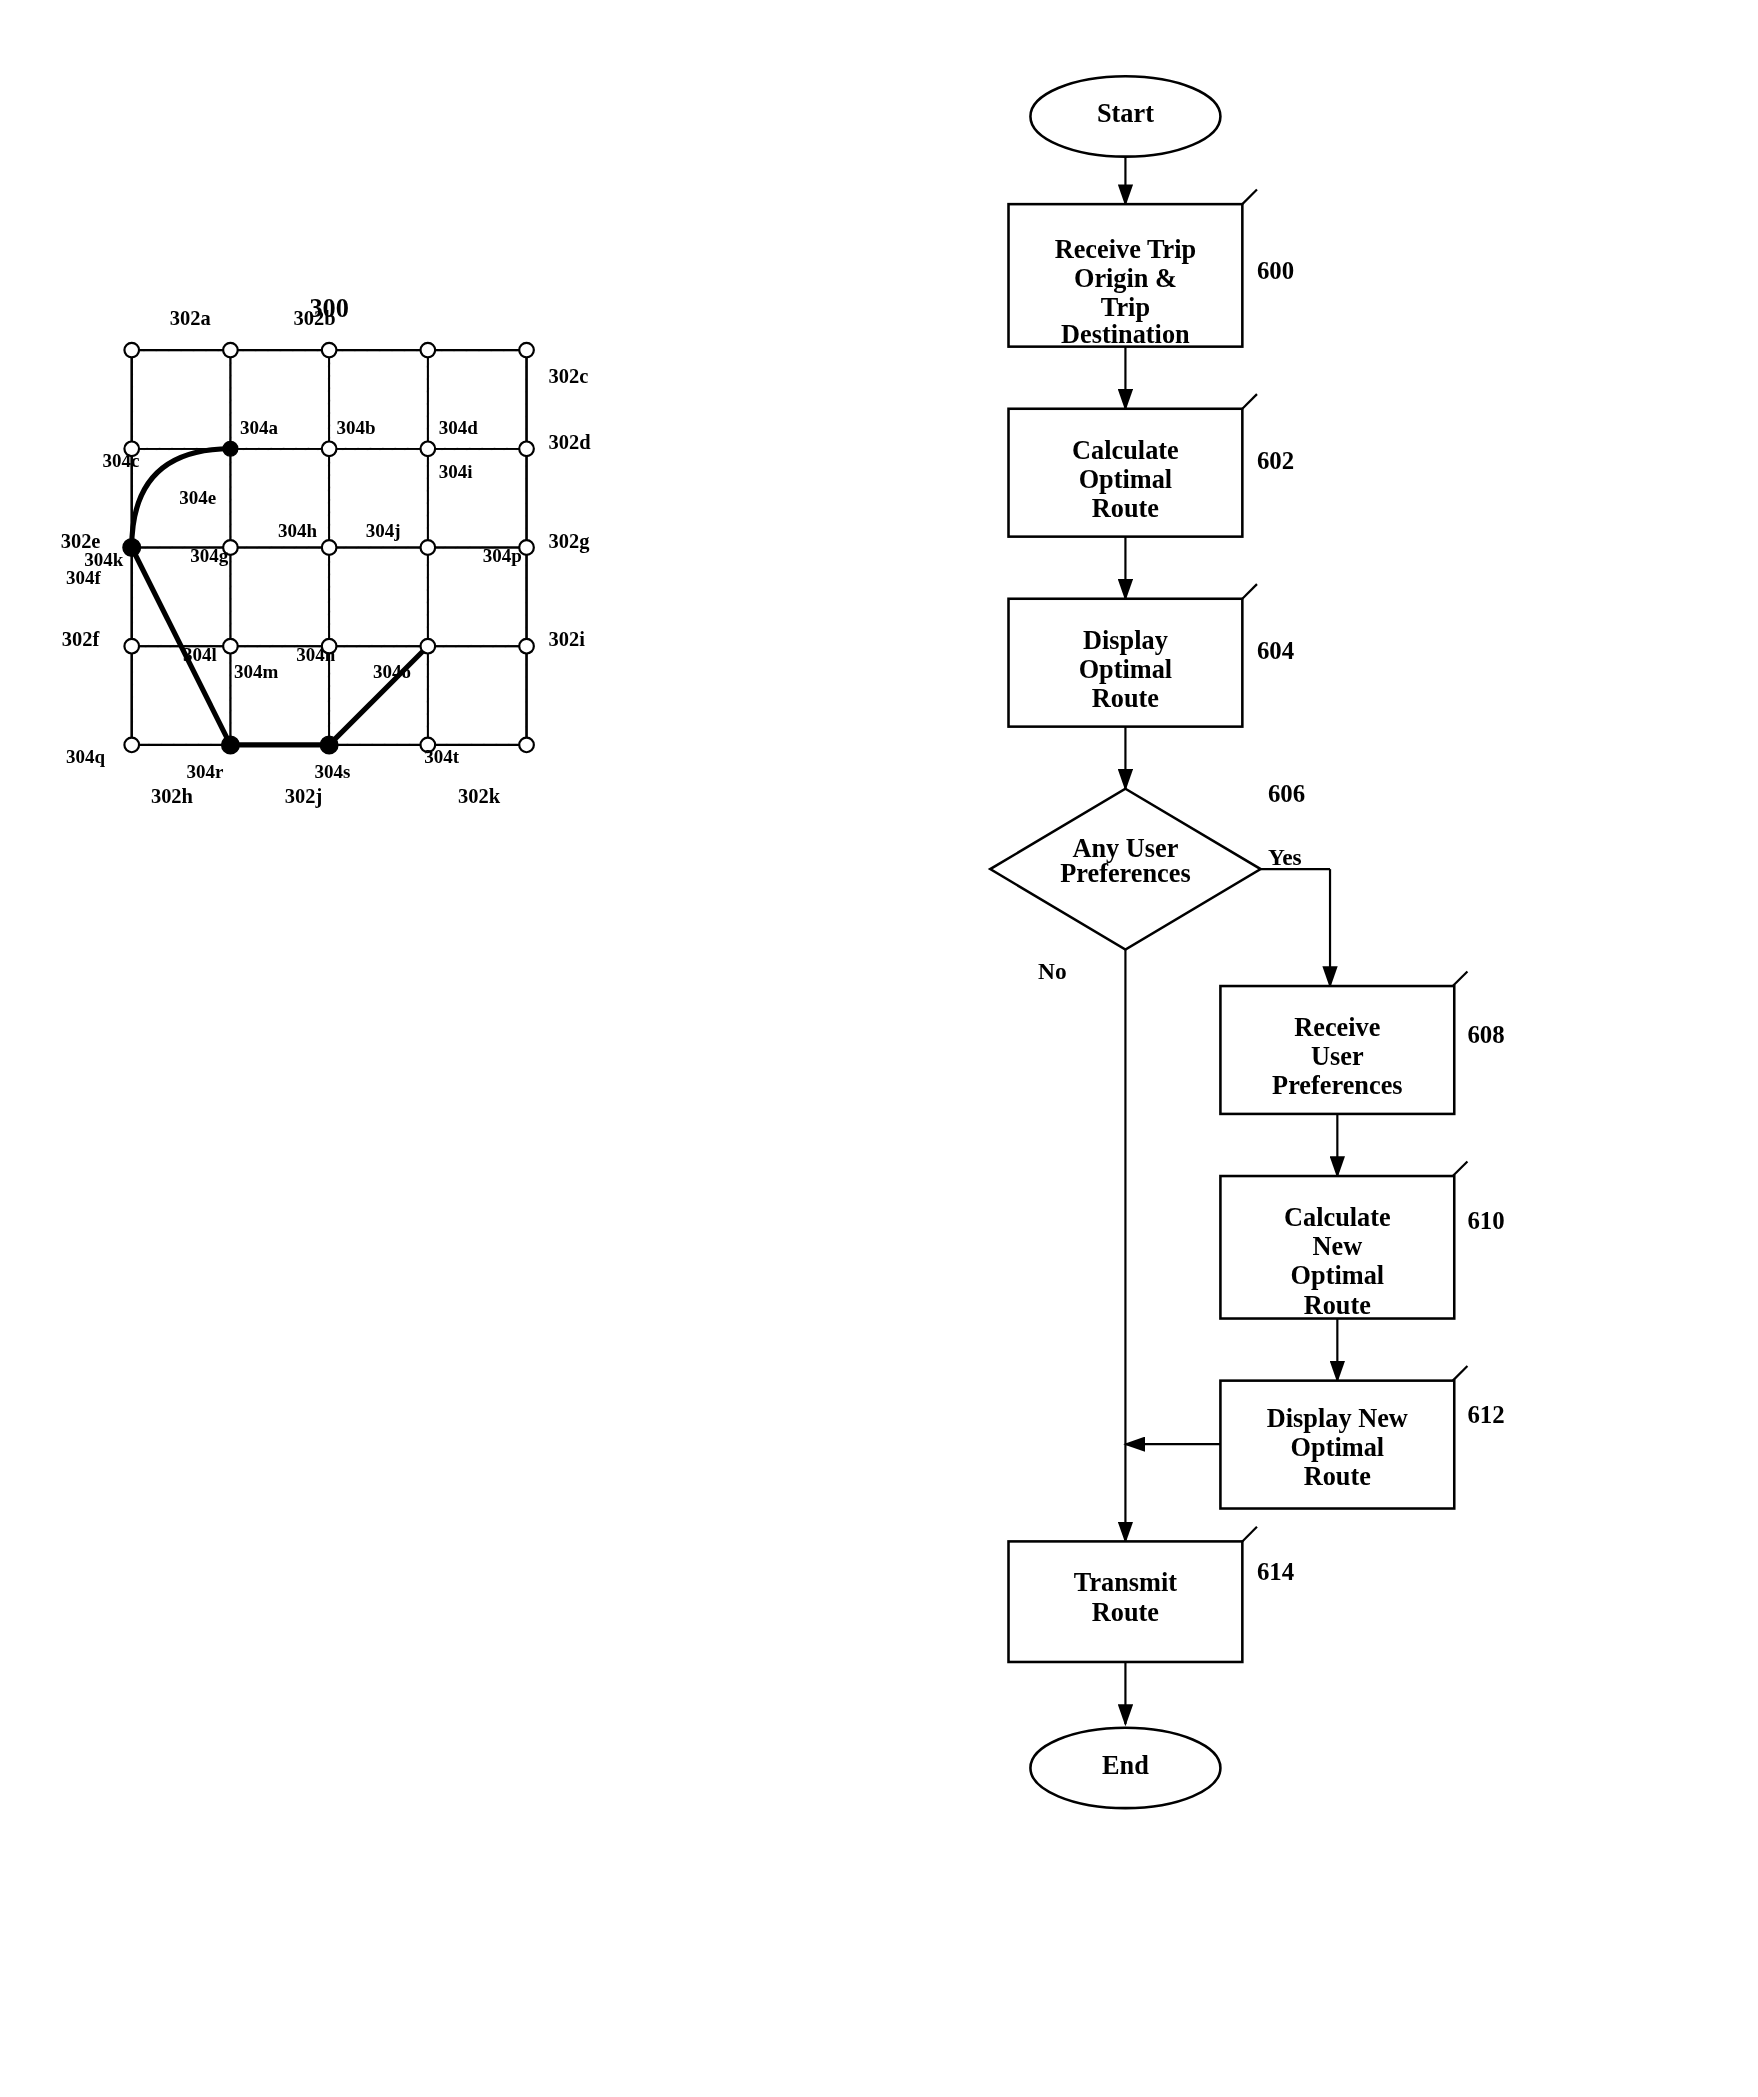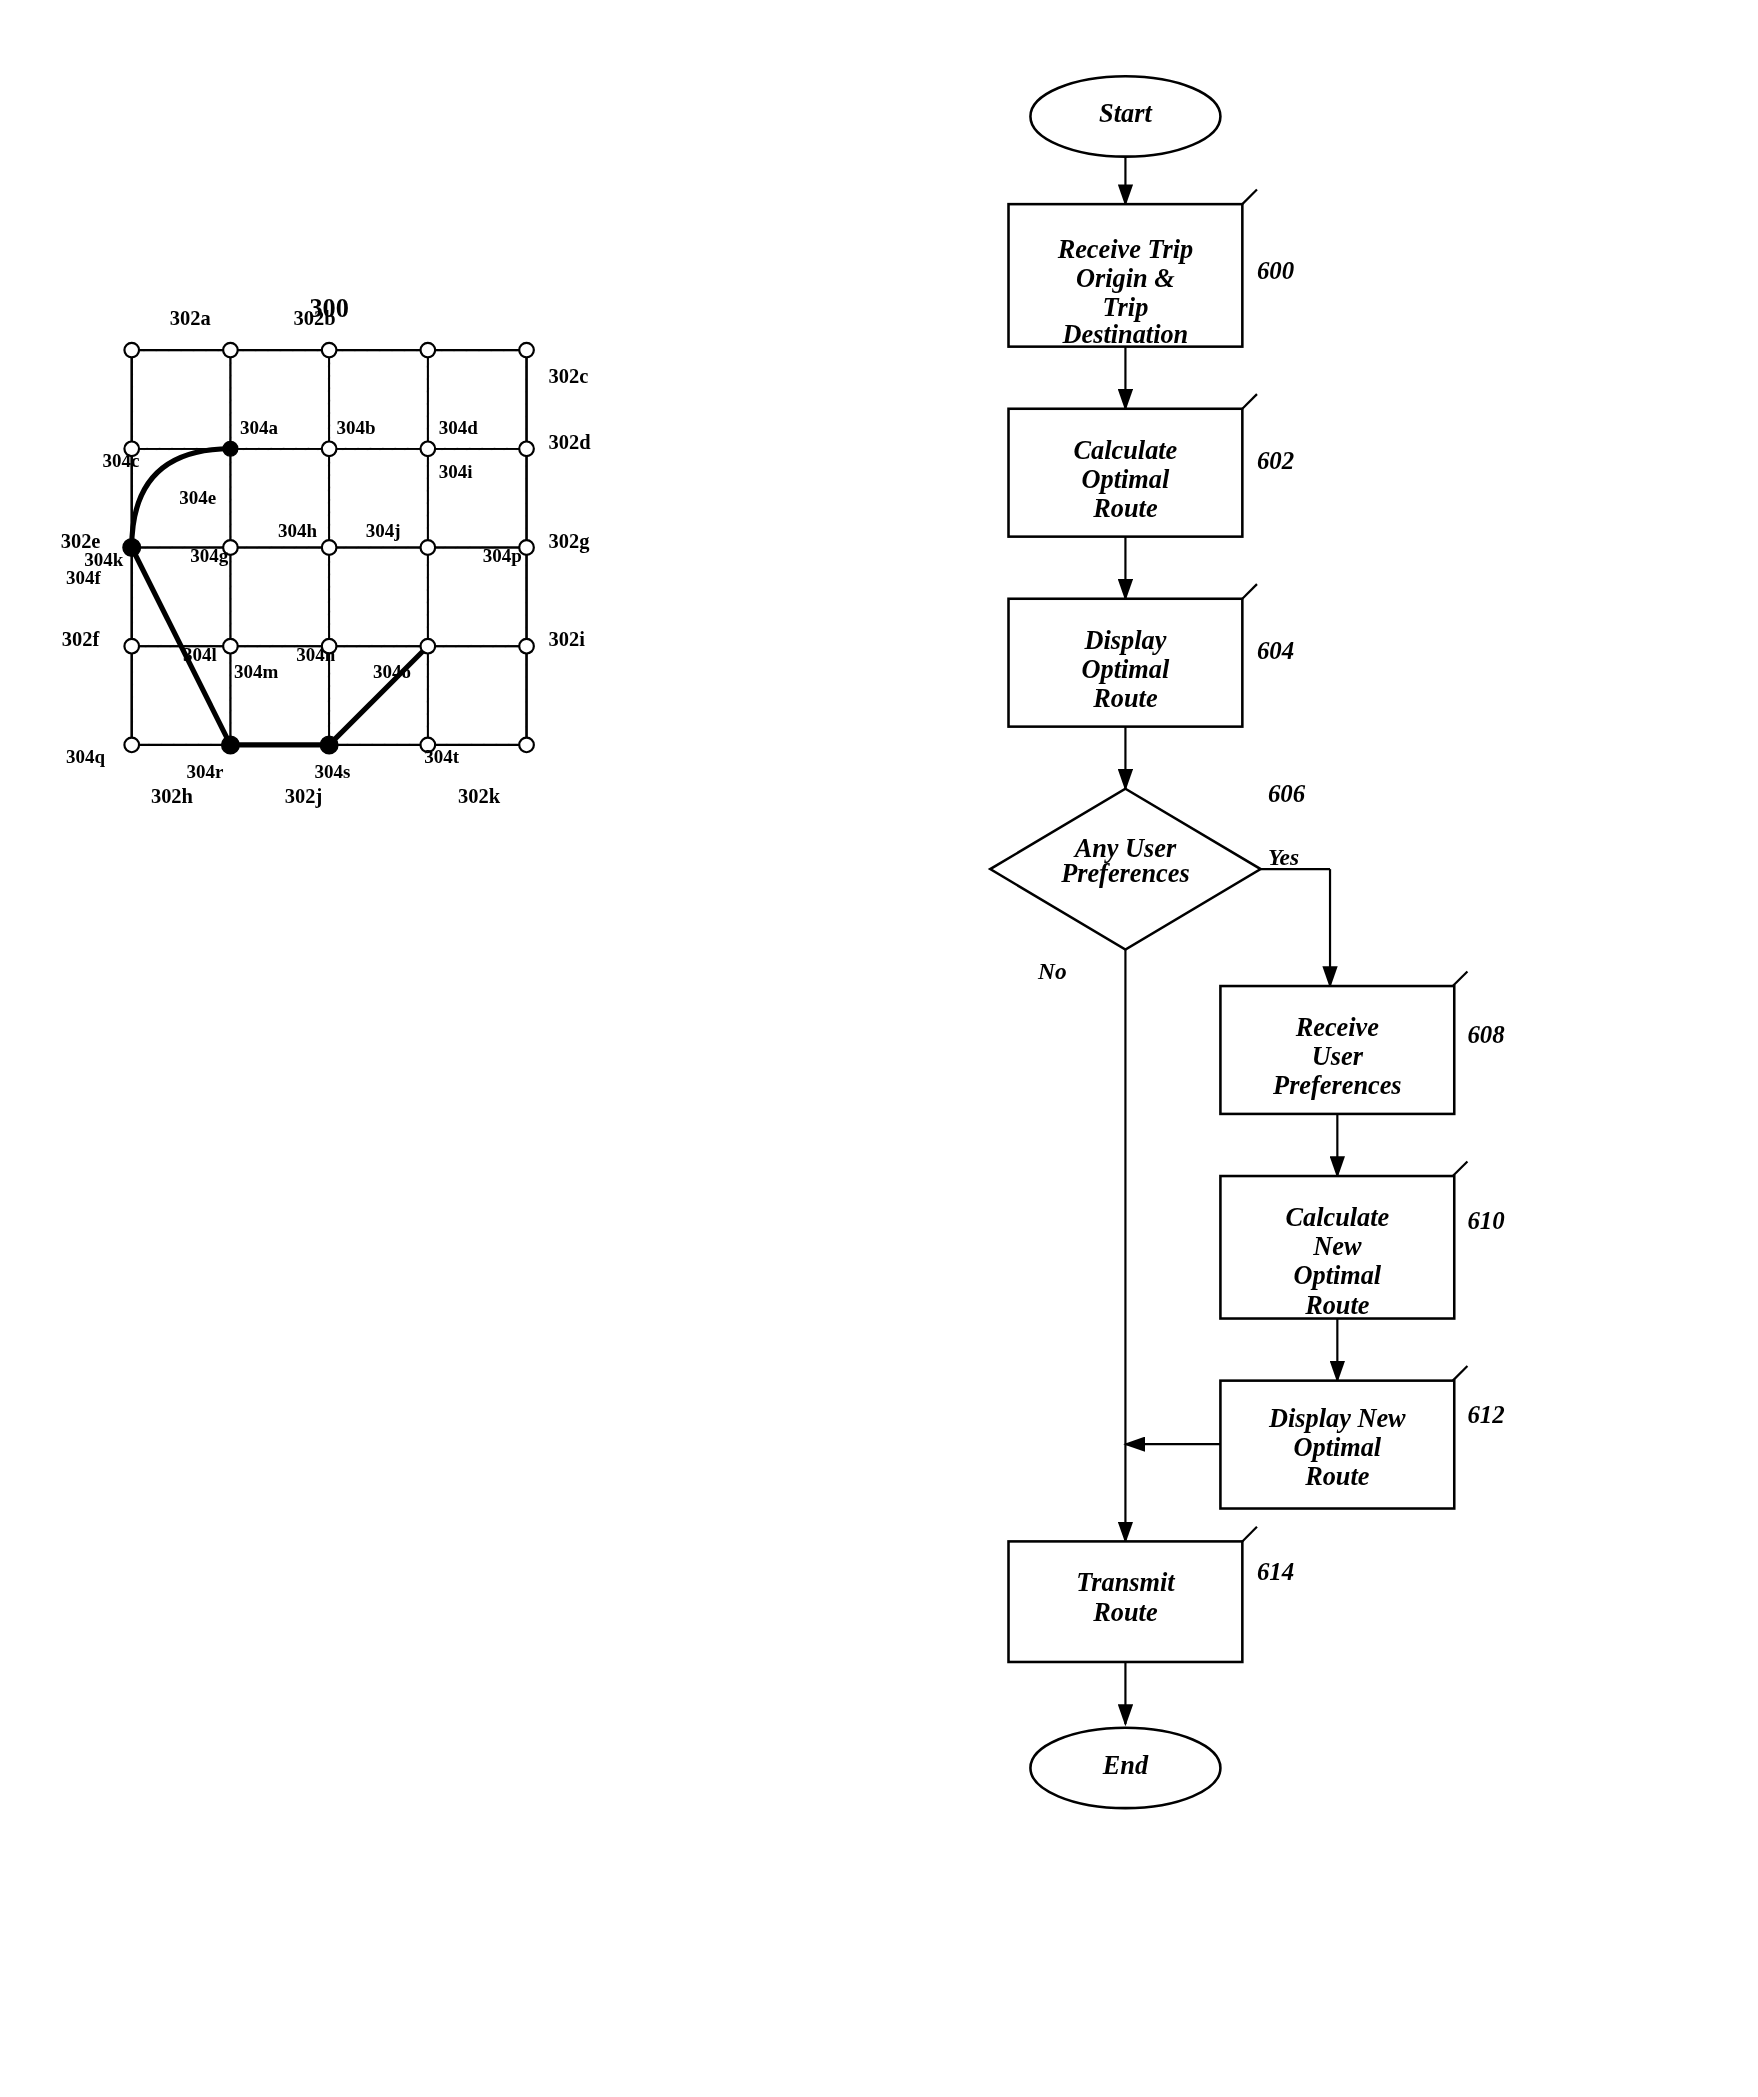--- a/index.html
+++ b/index.html
@@ -25,21 +25,20 @@
     .left-diagram {
       flex: 0 0 658px;
       position: relative;
       margin-top: 219px;
     }
 
     
     .right-flowchart {
       flex: 1;
       position: relative;
-      font-style: italic;
     }
 
     .flowchart-svg {
       width: 877px;
       height: 1973px;
     }
 
     
     .fc-text {
       font-family: 'Times New Roman', Times, serif;

